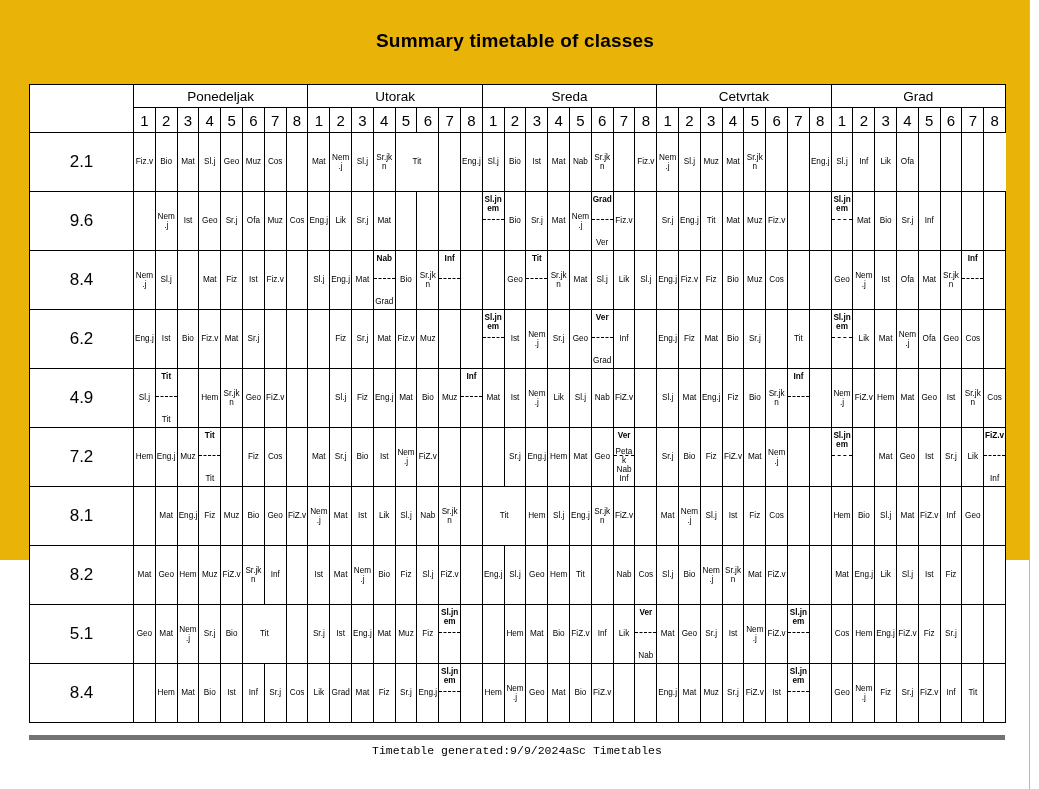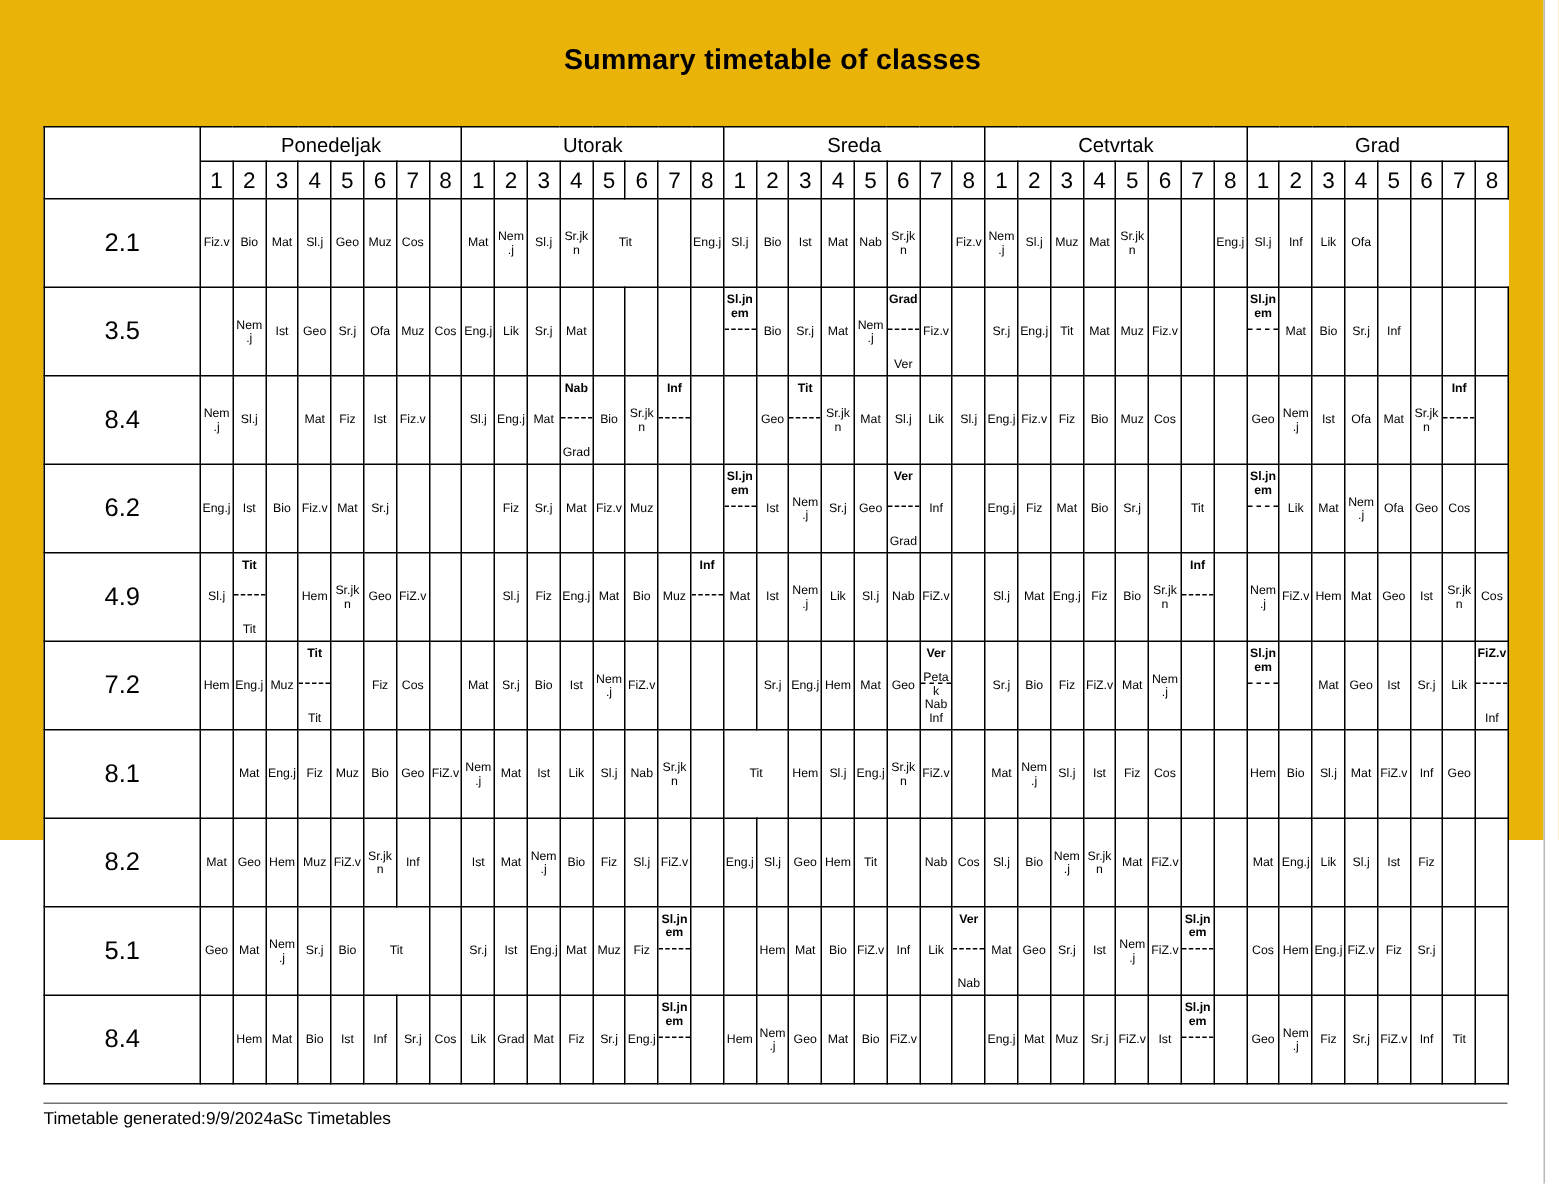--- a/index.html
+++ b/index.html
@@ -120,25 +120,26 @@
     justify-content: center;
     padding-bottom: 2px;
     height: 50%;
     box-sizing: border-box;
   }
   .footer {
     position: absolute;
     left: 29px;
     top: 735px;
     width: 976px;
-    border-top: 1px solid #737373;
+    border-top: 5px solid #737373;
     padding-top: 4px;
     font-size: 11.5px;
     display: flex;
-    justify-content: flex-start;
+    justify-content: center;
+    font-family: Liberation Mono, monospace;
   }
   
   col.cls { width: 104px; }
   col.p   { width: 21.8px; }
 </style>
 </head>
 <body>
 
 <div class="page">
 
@@ -358,21 +359,21 @@
               <span class="single"></span>
             </td>
             <td class="cell">
               <span class="single"></span>
             </td>
             <td class="cell">
               <span class="single"></span>
             </td>
           </tr>
           <tr>
-            <td class="classlabel">3.5</td>
+            <td class="classlabel">9.6</td>
             <td class="cell">
               <span class="single"></span>
             </td>
             <td class="cell">
               <span class="single">Nem.j</span>
             </td>
             <td class="cell">
               <span class="single">Ist</span>
             </td>
             <td class="cell">

